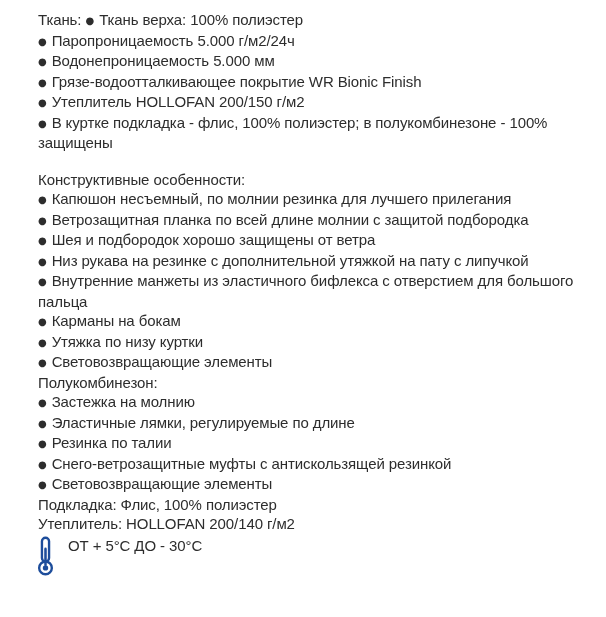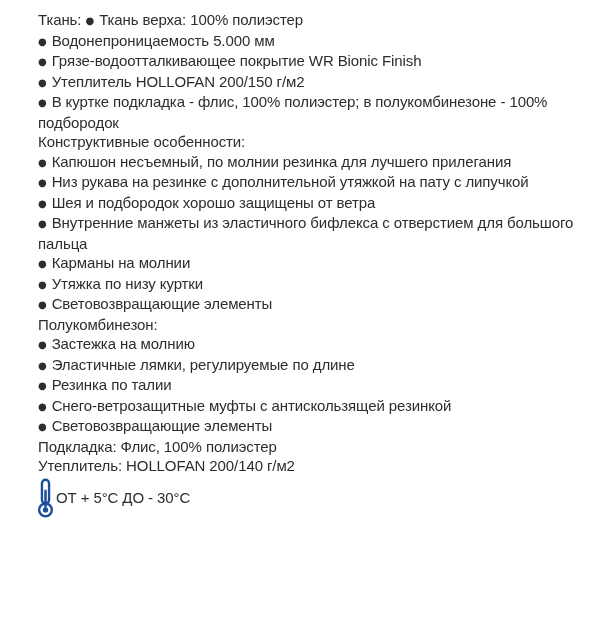--- a/index.html
+++ b/index.html
@@ -23,53 +23,54 @@
     white-space: nowrap;
   }
   .blt {
     display: inline-block;
     font-family: "DejaVu Sans", sans-serif;
     font-size: 10px;
     margin-right: 5px;
     vertical-align: 1px;
     color: #2d2d2d;
   }
-  .features-block { }
+  .features-block { margin-top: 17px; }
   .temp-row {
     display: flex;
-    align-items: center;
-    gap: 1px;
+    gap: 13px;
     margin-top: 2px;
     margin-left: -2px;
   }
   .thermo-wrap svg { display: block; }
   .temp-text { white-space: nowrap; }
 </style>
 </head>
 <body>
 
 <div class="content">
 
   <div class="fabric-block">
     <div class="line"><span>Ткань:</span> <span class="blt">●</span><span>Ткань верха: 100% полиэстер</span></div>
+    <div class="line"><span class="blt">●</span><span>Паропроницаемость 5.000 г/м2/24ч</span></div>
     <div class="line"><span class="blt">●</span><span>Водонепроницаемость 5.000 мм</span></div>
     <div class="line"><span class="blt">●</span><span>Грязе-водоотталкивающее покрытие WR Bionic Finish</span></div>
     <div class="line"><span class="blt">●</span><span>Утеплитель HOLLOFAN 200/150 г/м2</span></div>
     <div class="line"><span class="blt">●</span><span>В куртке подкладка - флис, 100% полиэстер; в полукомбинезоне - 100%</span></div>
-    <div class="line">подбородок</div>
+    <div class="line">защищены</div>
   </div>
 
   <div class="features-block">
     <div class="line">Конструктивные особенности:</div>
     <div class="line"><span class="blt">●</span><span>Капюшон несъемный, по молнии резинка для лучшего прилегания</span></div>
+    <div class="line"><span class="blt">●</span><span>Ветрозащитная планка по всей длине молнии с защитой подбородка</span></div>
+    <div class="line"><span class="blt">●</span><span>Шея и подбородок хорошо защищены от ветра</span></div>
     <div class="line"><span class="blt">●</span><span>Низ рукава на резинке с дополнительной утяжкой на пату с липучкой</span></div>
-    <div class="line"><span class="blt">●</span><span>Шея и подбородок хорошо защищены от ветра</span></div>
     <div class="line"><span class="blt">●</span><span>Внутренние манжеты из эластичного бифлекса с отверстием для большого</span></div>
     <div class="line">пальца</div>
-    <div class="line"><span class="blt">●</span><span>Карманы на молнии</span></div>
+    <div class="line"><span class="blt">●</span><span>Карманы на бокам</span></div>
     <div class="line"><span class="blt">●</span><span>Утяжка по низу куртки</span></div>
     <div class="line"><span class="blt">●</span><span>Световозвращающие элементы</span></div>
     <div class="line">Полукомбинезон:</div>
     <div class="line"><span class="blt">●</span><span>Застежка на молнию</span></div>
     <div class="line"><span class="blt">●</span><span>Эластичные лямки, регулируемые по длине</span></div>
     <div class="line"><span class="blt">●</span><span>Резинка по талии</span></div>
     <div class="line"><span class="blt">●</span><span>Снего-ветрозащитные муфты с антискользящей резинкой</span></div>
     <div class="line"><span class="blt">●</span><span>Световозвращающие элементы</span></div>
     <div class="line">Подкладка: Флис, 100% полиэстер</div>
     <div class="line">Утеплитель: HOLLOFAN 200/140 г/м2</div>

